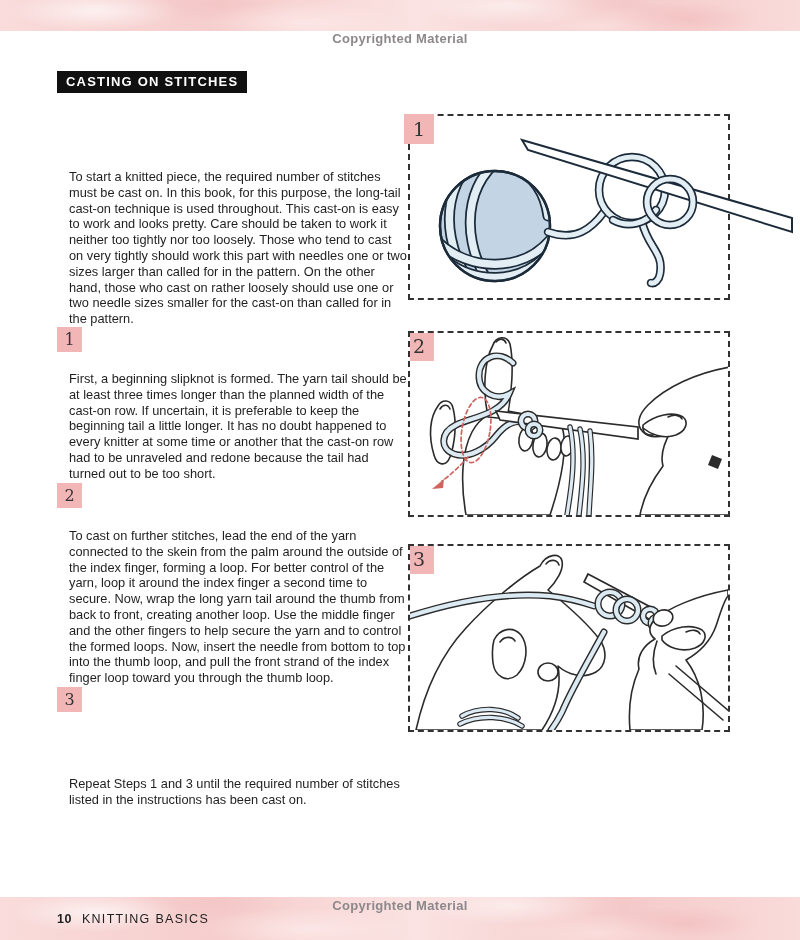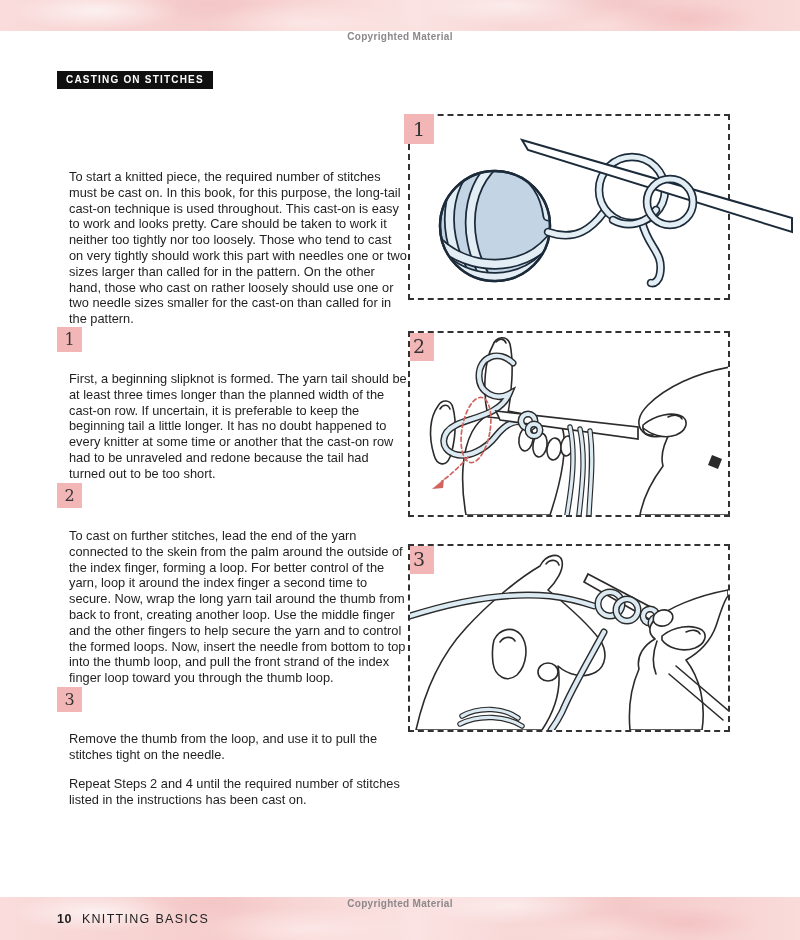--- a/index.html
+++ b/index.html
@@ -13,31 +13,31 @@
       radial-gradient(ellipse 170px 36px at 38% 75%, rgba(255,241,240,.6), transparent 60%),
       radial-gradient(ellipse 150px 32px at 64% 20%, rgba(255,255,255,.5), transparent 60%),
       radial-gradient(ellipse 120px 28px at 86% 60%, rgba(240,176,176,.4), transparent 60%),
       radial-gradient(ellipse 140px 30px at 26% 15%, rgba(242,190,190,.45), transparent 60%),
       radial-gradient(ellipse 160px 34px at 75% 85%, rgba(253,232,231,.6), transparent 60%),
       linear-gradient(90deg,#f9dcdb,#f5cdcc 28%,#fae3e2 52%,#f4cac9 78%,#f9dbda);}
   .band-top{top:0;height:31px;}
   .band-bottom{top:897px;height:43px;}
 
   .copyright{position:absolute;left:0;width:800px;text-align:center;
-    font-size:10px;font-weight:bold;color:#8d888b;letter-spacing:.3px;}
+    font-size:13px;font-weight:bold;color:#8d888b;letter-spacing:.3px;}
   .copyright-top{top:31px;}
   .copyright-bottom{top:898px;}
 
   .footer{position:absolute;left:57px;top:912px;font-size:12.5px;color:#1f1f1f;}
   .footer .page-num{font-weight:bold;letter-spacing:.5px;}
   .footer .chapter{margin-left:10px;letter-spacing:1.3px;margin-top:25px;}
 
   
   .section-title{position:absolute;left:57px;top:71px;background:#101010;color:#ffffff;
-    font-size:10px;font-weight:bold;letter-spacing:1.2px;padding:3px 9px 4px 9px;}
+    font-size:13px;font-weight:bold;letter-spacing:1.2px;padding:3px 9px 4px 9px;}
   .subsection-title{position:absolute;left:57px;top:123px;font-size:14px;font-weight:bold;
     letter-spacing:.6px;color:#1c1c1c;border-bottom:1.5px solid #1c1c1c;padding-bottom:6px;}
 
   
   .body{position:absolute;left:57px;width:338px;margin:12px;font-size:12.8px;
     line-height:15.8px;color:#1f1f1f;}
 
   
   .badge{position:absolute;background:#f3b6b7;color:#333333;text-align:center;
     font-family:"DejaVu Serif","Liberation Serif",serif;}
@@ -71,23 +71,22 @@
 
   <p class="body" style="top:157px">To start a knitted piece, the required number of stitches must be cast on. In this book, for this purpose, the long-tail cast-on technique is used throughout. This cast-on is easy to work and looks pretty. Care should be taken to work it neither too tightly nor too loosely. Those who tend to cast on very tightly should work this part with needles one or two sizes larger than called for in the pattern. On the other hand, those who cast on rather loosely should use one or two needle sizes smaller for the cast-on than called for in the pattern.</p>
 
   <div class="badge badge-sm" style="top:327px">1</div>
   <p class="body" style="top:359px">First, a beginning slipknot is formed. The yarn tail should be at least three times longer than the planned width of the cast-on row. If uncertain, it is preferable to keep the beginning tail a little longer. It has no doubt happened to every knitter at some time or another that the cast-on row had to be unraveled and redone because the tail had turned out to be too short.</p>
 
   <div class="badge badge-sm" style="top:483px">2</div>
   <p class="body" style="top:516px">To cast on further stitches, lead the end of the yarn connected to the skein from the palm around the outside of the index finger, forming a loop. For better control of the yarn, loop it around the index finger a second time to secure. Now, wrap the long yarn tail around the thumb from back to front, creating another loop. Use the middle finger and the other fingers to help secure the yarn and to control the formed loops. Now, insert the needle from bottom to top into the thumb loop, and pull the front strand of the index finger loop toward you through the thumb loop.</p>
 
   <div class="badge badge-sm" style="top:687px">3</div>
-  <p class="body" style="top:719px">Remove the thumb from the loop, and use it to pull the stitches tight on the needle.</p>
-
-  <p class="body" style="top:764px">Repeat Steps 2 and 4 until the required number of stitches listed in the instructions has been cast on.</p>
+
+  <p class="body" style="top:764px">Repeat Steps 1 and 3 until the required number of stitches listed in the instructions has been cast on.</p>
 
   <div class="fig" style="top:114px;height:182px">
     <div class="badge badge-fig">1</div>
     <svg width="392" height="182" viewBox="0 0 392 182">
       <defs>
           <clipPath id="ballclip">
             <circle cx="85" cy="110" r="54"></circle>
           </clipPath>
         </defs>
       <g>

